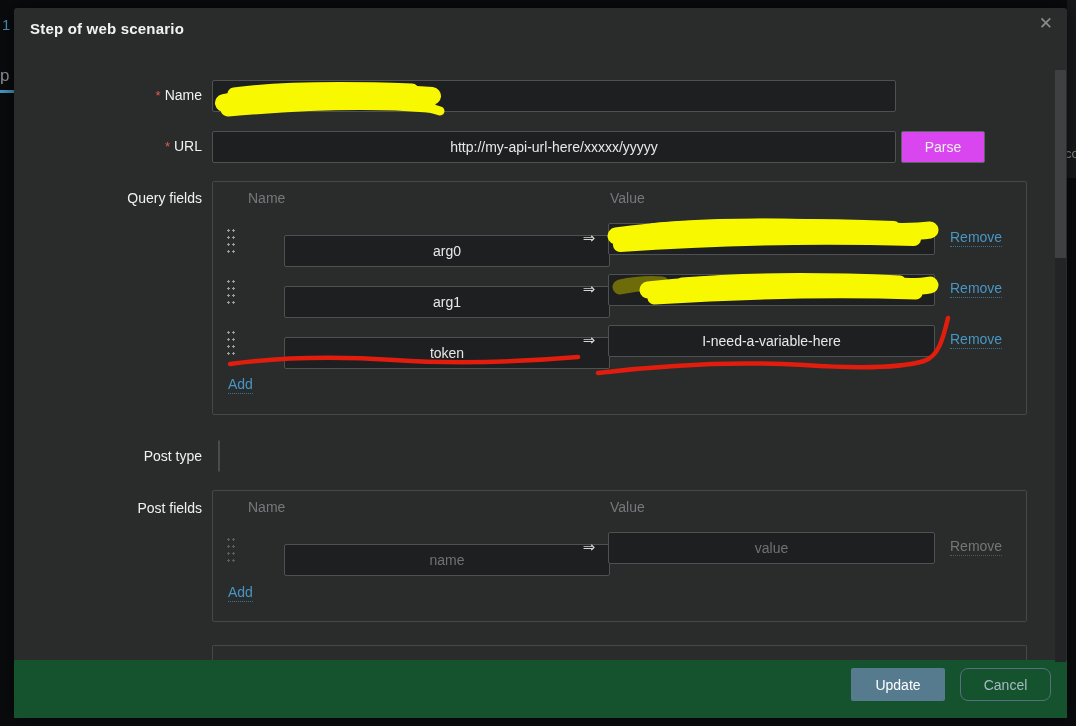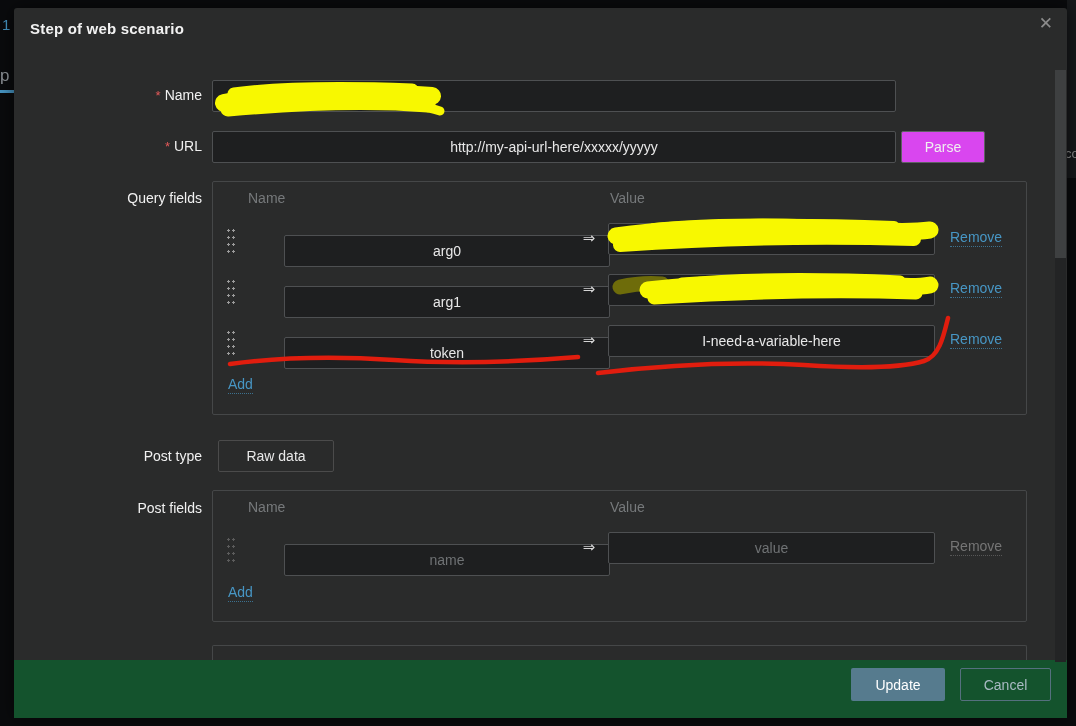--- a/index.html
+++ b/index.html
@@ -98,21 +98,21 @@
   }
 
   .footer { position:absolute; left:0; right:0; bottom:0; height:58px; background:#14532d; }
   .btn-update {
     position:absolute; left:837px; top:8px; width:94px; height:33px;
     background:#567b8e; border:none; border-radius:2px; color:#ffffff;
     font-size:14px; cursor:pointer; font-family:"Liberation Sans","DejaVu Sans",sans-serif;
   }
   .btn-cancel {
     position:absolute; left:946px; top:8px; width:91px; height:33px;
-    background:transparent; border:1px solid #55707e; border-radius:2px;
+    background:transparent; border:1px solid #55707e; border-radius:8px;
     color:#a9bac3; font-size:14px; cursor:pointer;
     font-family:"Liberation Sans","DejaVu Sans",sans-serif;
   }
 
   
   .scrollbar-track {
     position:absolute; right:1px; top:62px; width:11px; height:592px; background:#232425;
   }
   .scrollbar-thumb { position:absolute; top:0; left:0; width:11px; height:188px; background:#3e4041; }
 
@@ -171,21 +171,20 @@
       <span class="row-arrow">⇒</span>
       <input class="tb row-value" value="I-need-a-variable-here" style="">
       <a class="link remove-link">Remove</a>
     </div>
 
     <a class="link add-link" style="top:194px;">Add</a>
   </div>
 
   <div class="form-label" style="top:440px;">Post type</div>
   <div class="segmented">
-    <div class="seg-opt">Raw data</div>
   </div>
 
   <div class="form-label" style="top:492px;">Post fields</div>
   <div class="fieldset" style="top:482px; height:132px;">
     <div class="col-head" style="left:35px;">Name</div>
     <div class="col-head" style="left:397px;">Value</div>
 
     <div class="pair-row" style="top:41px;">
       <div class="drag-handle dim"></div>
       <input class="tb row-name" placeholder="name" style="">

